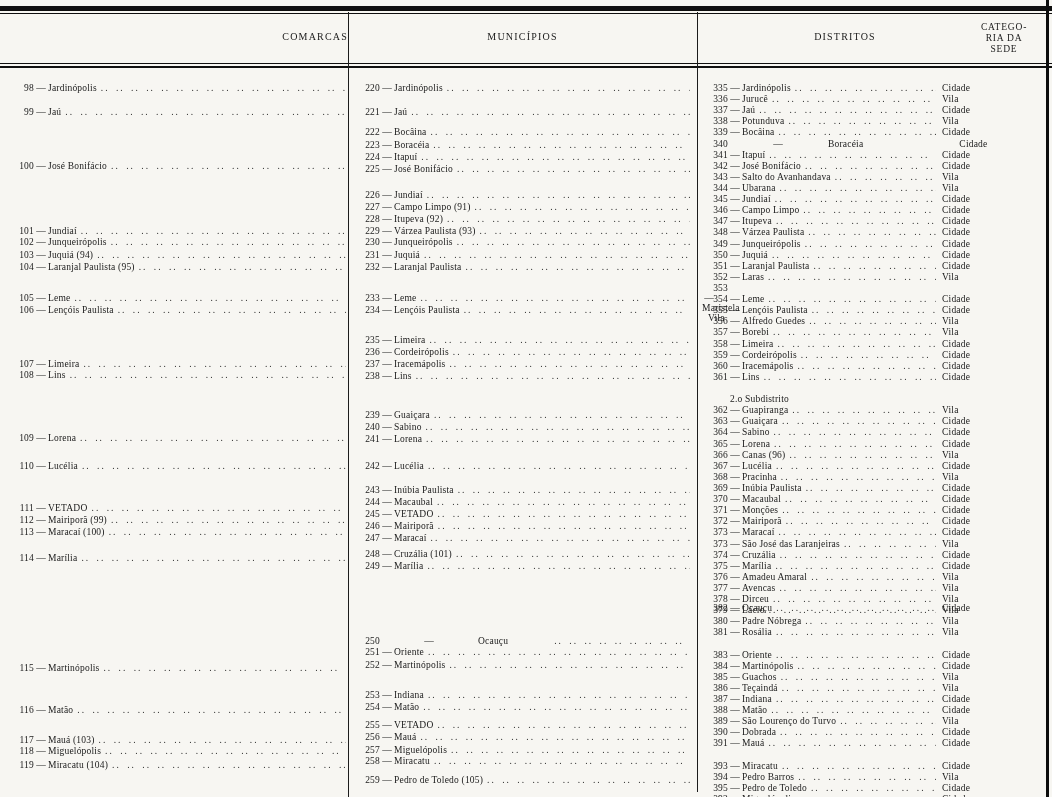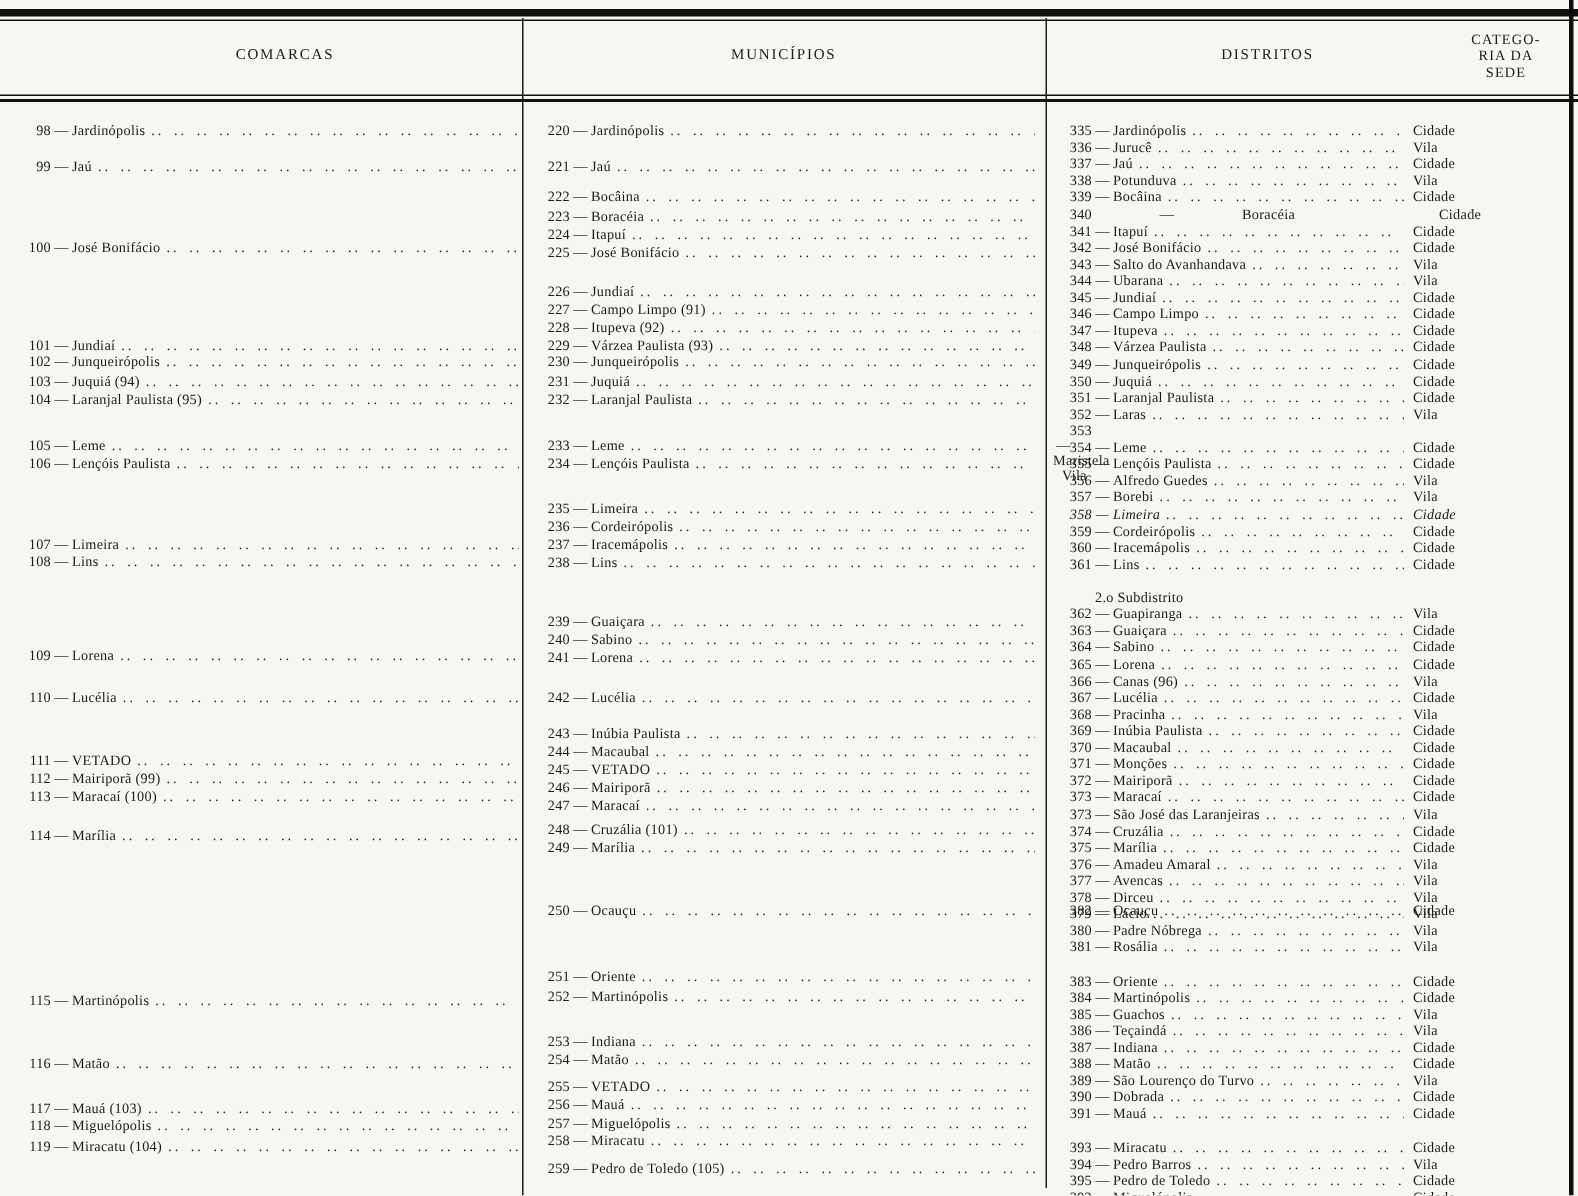--- a/index.html
+++ b/index.html
@@ -15,21 +15,21 @@
   .hdr-sep1{left:0;top:63px;width:1052px;height:1px;}
   .hdr-sep2{left:0;top:66px;width:1052px;height:2px;}
   .vline1{left:348px;top:12px;width:1px;height:785px;background:#1c1c1c;}
   .vline2{left:697px;top:12px;width:1px;height:780px;background:#1c1c1c;}
   .vline-right{left:1046px;top:0;width:3px;height:797px;background:#0c0c0c;}
 
   .hdr{
     position:absolute;top:31px;font-size:10px;letter-spacing:1.2px;
     text-align:center;white-space:nowrap;
   }
-  .hdr-comarcas{left:16px;width:348px;}
+  .hdr-comarcas{left:0;width:348px;text-align:right;}
   .hdr-municipios{left:348px;width:349px;}
   .hdr-distritos{left:697px;width:296px;}
   .hdr-categoria{
     position:absolute;left:960px;top:22px;width:88px;
     font-size:9.5px;letter-spacing:0.8px;text-align:center;line-height:11px;
   }
 
   .col{position:absolute;top:0;height:771px;}
   #col-comarcas{left:8px;width:338px;}
   #col-municipios{left:354px;width:336px;}
@@ -378,21 +378,21 @@
       <span class="dash">—</span>
       <span class="name">Cruzália (101)</span>
       <span class="leader"> .. .. .. .. .. .. .. .. .. .. .. .. .. .. .. .. .. .. .. .. .. .. .. .. .. .. .. .. .. .. .. .. .. .. .. .. .. .. .. .. .. .. .. ..</span>
     </div>
     <div class="row" style="top: 560.73px;">
       <span class="num">249</span>
       <span class="dash">—</span>
       <span class="name">Marília</span>
       <span class="leader"> .. .. .. .. .. .. .. .. .. .. .. .. .. .. .. .. .. .. .. .. .. .. .. .. .. .. .. .. .. .. .. .. .. .. .. .. .. .. .. .. .. .. .. ..</span>
     </div>
-    <div class="row" style="top: 603px;">
+    <div class="row" style="top: 636px; gap: 42px;">
       <span class="num">250</span>
       <span class="dash">—</span>
       <span class="name">Ocauçu</span>
       <span class="leader"> .. .. .. .. .. .. .. .. .. .. .. .. .. .. .. .. .. .. .. .. .. .. .. .. .. .. .. .. .. .. .. .. .. .. .. .. .. .. .. .. .. .. .. ..</span>
     </div>
     <div class="row" style="top: 647.388px;">
       <span class="num">251</span>
       <span class="dash">—</span>
       <span class="name">Oriente</span>
       <span class="leader"> .. .. .. .. .. .. .. .. .. .. .. .. .. .. .. .. .. .. .. .. .. .. .. .. .. .. .. .. .. .. .. .. .. .. .. .. .. .. .. .. .. .. .. ..</span>
@@ -601,21 +601,21 @@
       <span class="leader"> .. .. .. .. .. .. .. .. .. .. .. .. .. .. .. .. .. .. .. .. .. .. .. .. .. .. .. .. .. .. .. .. .. .. .. .. .. .. .. .. .. .. .. ..</span>
       <span class="cat">Vila</span>
     </div>
     <div class="row" style="top: 327.42px;">
       <span class="num">357</span>
       <span class="dash">—</span>
       <span class="name">Borebi</span>
       <span class="leader"> .. .. .. .. .. .. .. .. .. .. .. .. .. .. .. .. .. .. .. .. .. .. .. .. .. .. .. .. .. .. .. .. .. .. .. .. .. .. .. .. .. .. .. ..</span>
       <span class="cat">Vila</span>
     </div>
-    <div class="row" style="top: 338.53px; font-style: italic;">
+    <div class="row" style="top: 338.53px;">
       <span class="num">358</span>
       <span class="dash">—</span>
       <span class="name">Limeira</span>
       <span class="leader"> .. .. .. .. .. .. .. .. .. .. .. .. .. .. .. .. .. .. .. .. .. .. .. .. .. .. .. .. .. .. .. .. .. .. .. .. .. .. .. .. .. .. .. ..</span>
       <span class="cat">Cidade</span>
     </div>
     <div class="row" style="top: 349.64px;">
       <span class="num">359</span>
       <span class="dash">—</span>
       <span class="name">Cordeirópolis</span>

